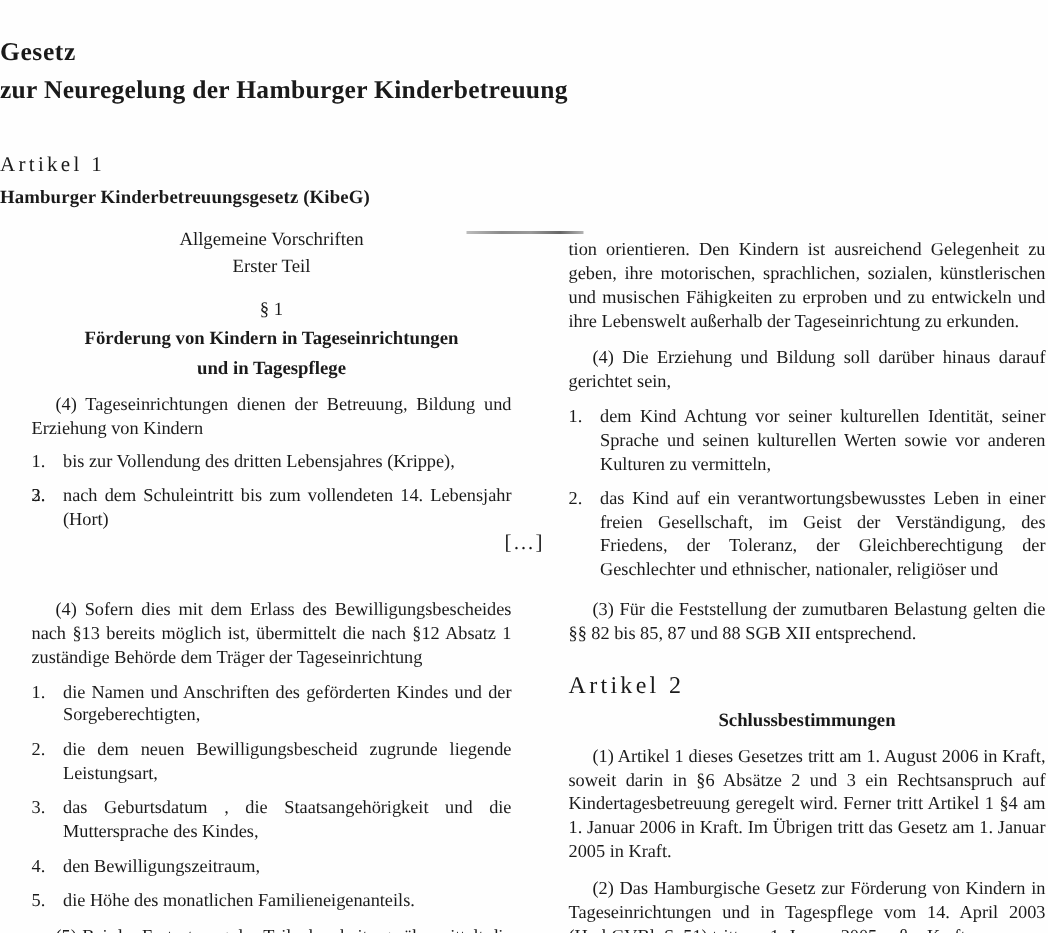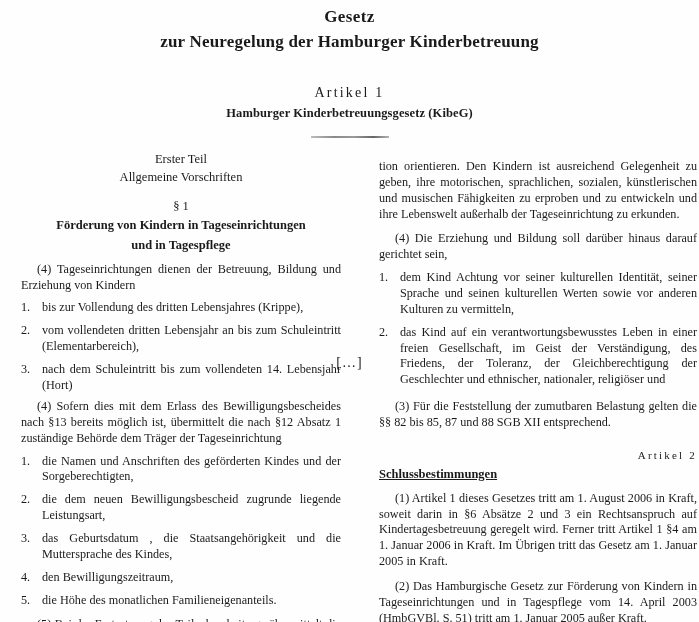--- a/index.html
+++ b/index.html
@@ -17,22 +17,22 @@
   }
   #page {
     position: relative;
     width: 699px;
     height: 622px;
     background: #fefefe;
   }
 
   
   .masthead {
-    padding-top: 6px;
-    text-align: center;
+    padding-top: 24px;
+    text-align: left;
   }
   .doc-title-line1 {
     font-size: 17px;
     font-weight: bold;
     letter-spacing: 0.4px;
     line-height: 1.25;
   }
   .doc-title-line2 {
     font-size: 17px;
     font-weight: bold;
@@ -151,64 +151,63 @@
     position: absolute;
     left: 0;
     top: 390px;
     width: 699px;
     display: flex;
     gap: 38px;
     padding: 0 21px;
     box-sizing: border-box;
   }
   .art2-label {
-    text-align: right;
-    font-size: 11px;
+    text-align: left;
+    font-size: 16px;
     letter-spacing: 2.2px;
     margin-top: 18px;
   }
   .art2-title {
+    text-align: center;
     font-size: 12.5px;
     font-weight: bold;
     margin-top: 6px;
-    text-decoration: underline;
   }
 </style>
 </head>
 <body>
 
 <div id="page">
 
   <div class="masthead">
     <div class="doc-title-line1">Gesetz</div>
     <div class="doc-title-line2">zur Neuregelung der Hamburger Kinderbetreuung</div>
     <div class="article-label">Artikel 1</div>
     <div class="article-title">Hamburger Kinderbetreuungsgesetz (KibeG)</div>
     <div class="rule-wrap">
       <div class="short-rule"></div>
     </div>
   </div>
 
   <div class="columns">
 
     <div class="col col-left">
+      <div class="sec-head">Allgemeine Vorschriften</div>
       <div class="sec-head first">Erster Teil</div>
-      <div class="sec-head">Allgemeine Vorschriften</div>
       <div class="para-sym">§ 1</div>
       <div class="sec-sub">Förderung von Kindern in Tageseinrichtungen</div>
       <div class="sec-sub">und in Tagespflege</div>
       <p class="body">(4) Tageseinrichtungen dienen der Betreuung, Bildung und Erziehung von Kindern</p>
       <ol class="numlist">
         <li>
           <span class="marker">1.</span>
           <span>bis zur Vollendung des dritten Lebensjahres (Krippe),</span>
         </li>
         <li>
           <span class="marker">2.</span>
-          <span>vom vollendeten dritten Lebensjahr an bis zum Schuleintritt (Elementarbereich),</span>
         </li>
         <li>
           <span class="marker">3.</span>
           <span>nach dem Schuleintritt bis zum vollendeten 14. Lebensjahr (Hort)</span>
         </li>
       </ol>
     </div>
 
     <div class="col col-right">
       <p class="body cont">tion orientieren. Den Kindern ist ausreichend Gelegenheit zu geben, ihre motorischen, sprachlichen, sozialen, künstlerischen und musischen Fähigkeiten zu erproben und zu entwickeln und ihre Lebenswelt außerhalb der Tageseinrichtung zu erkunden.</p>

